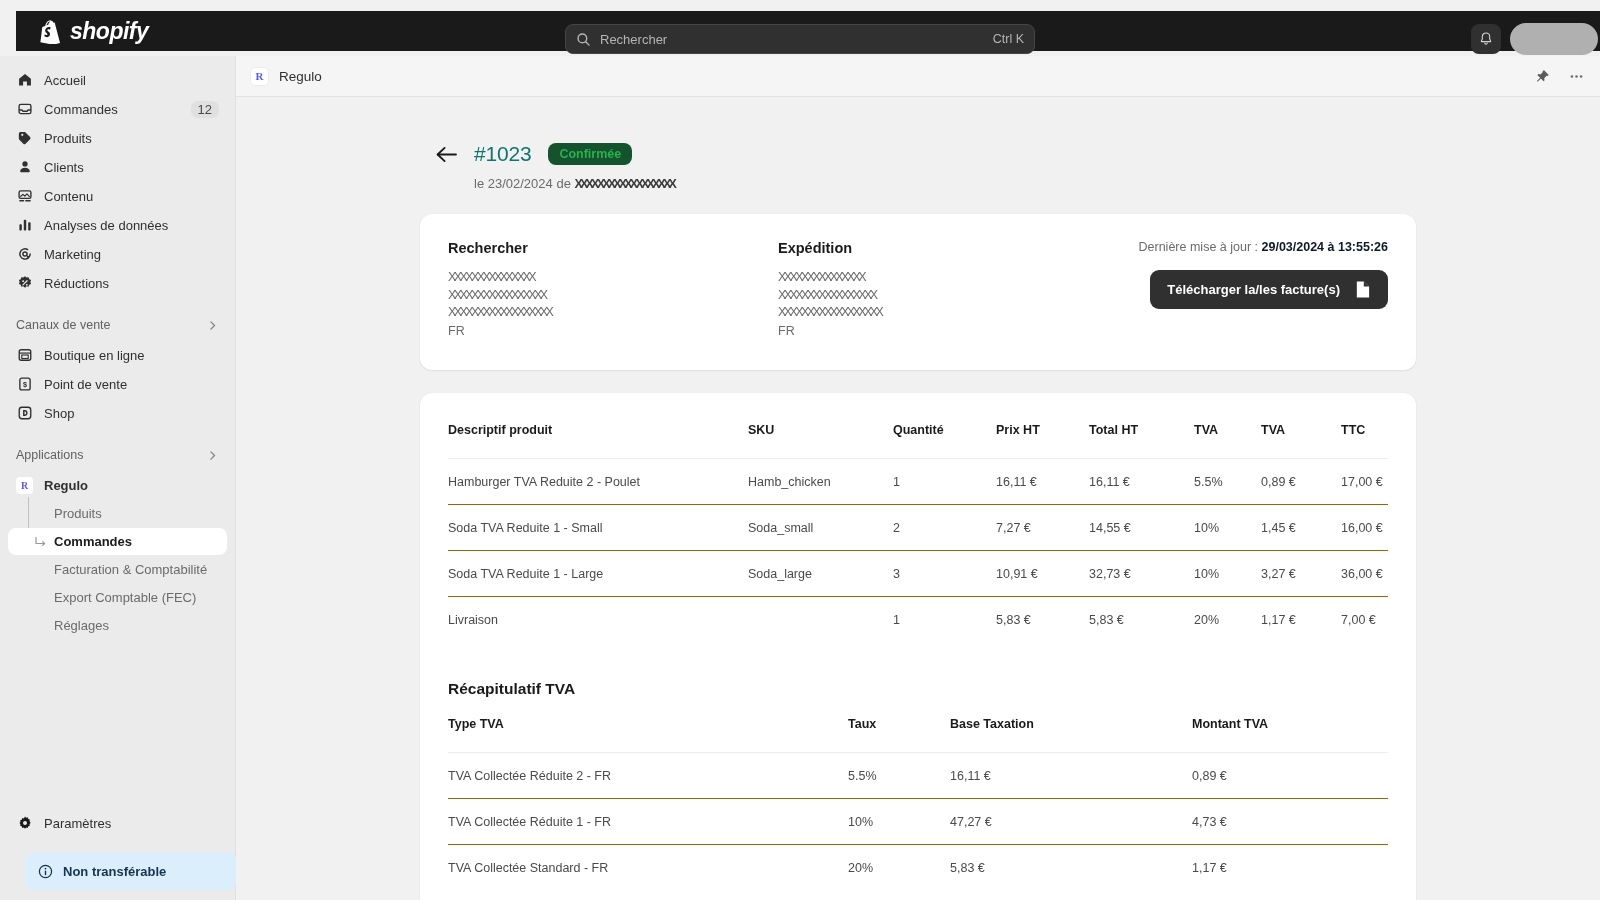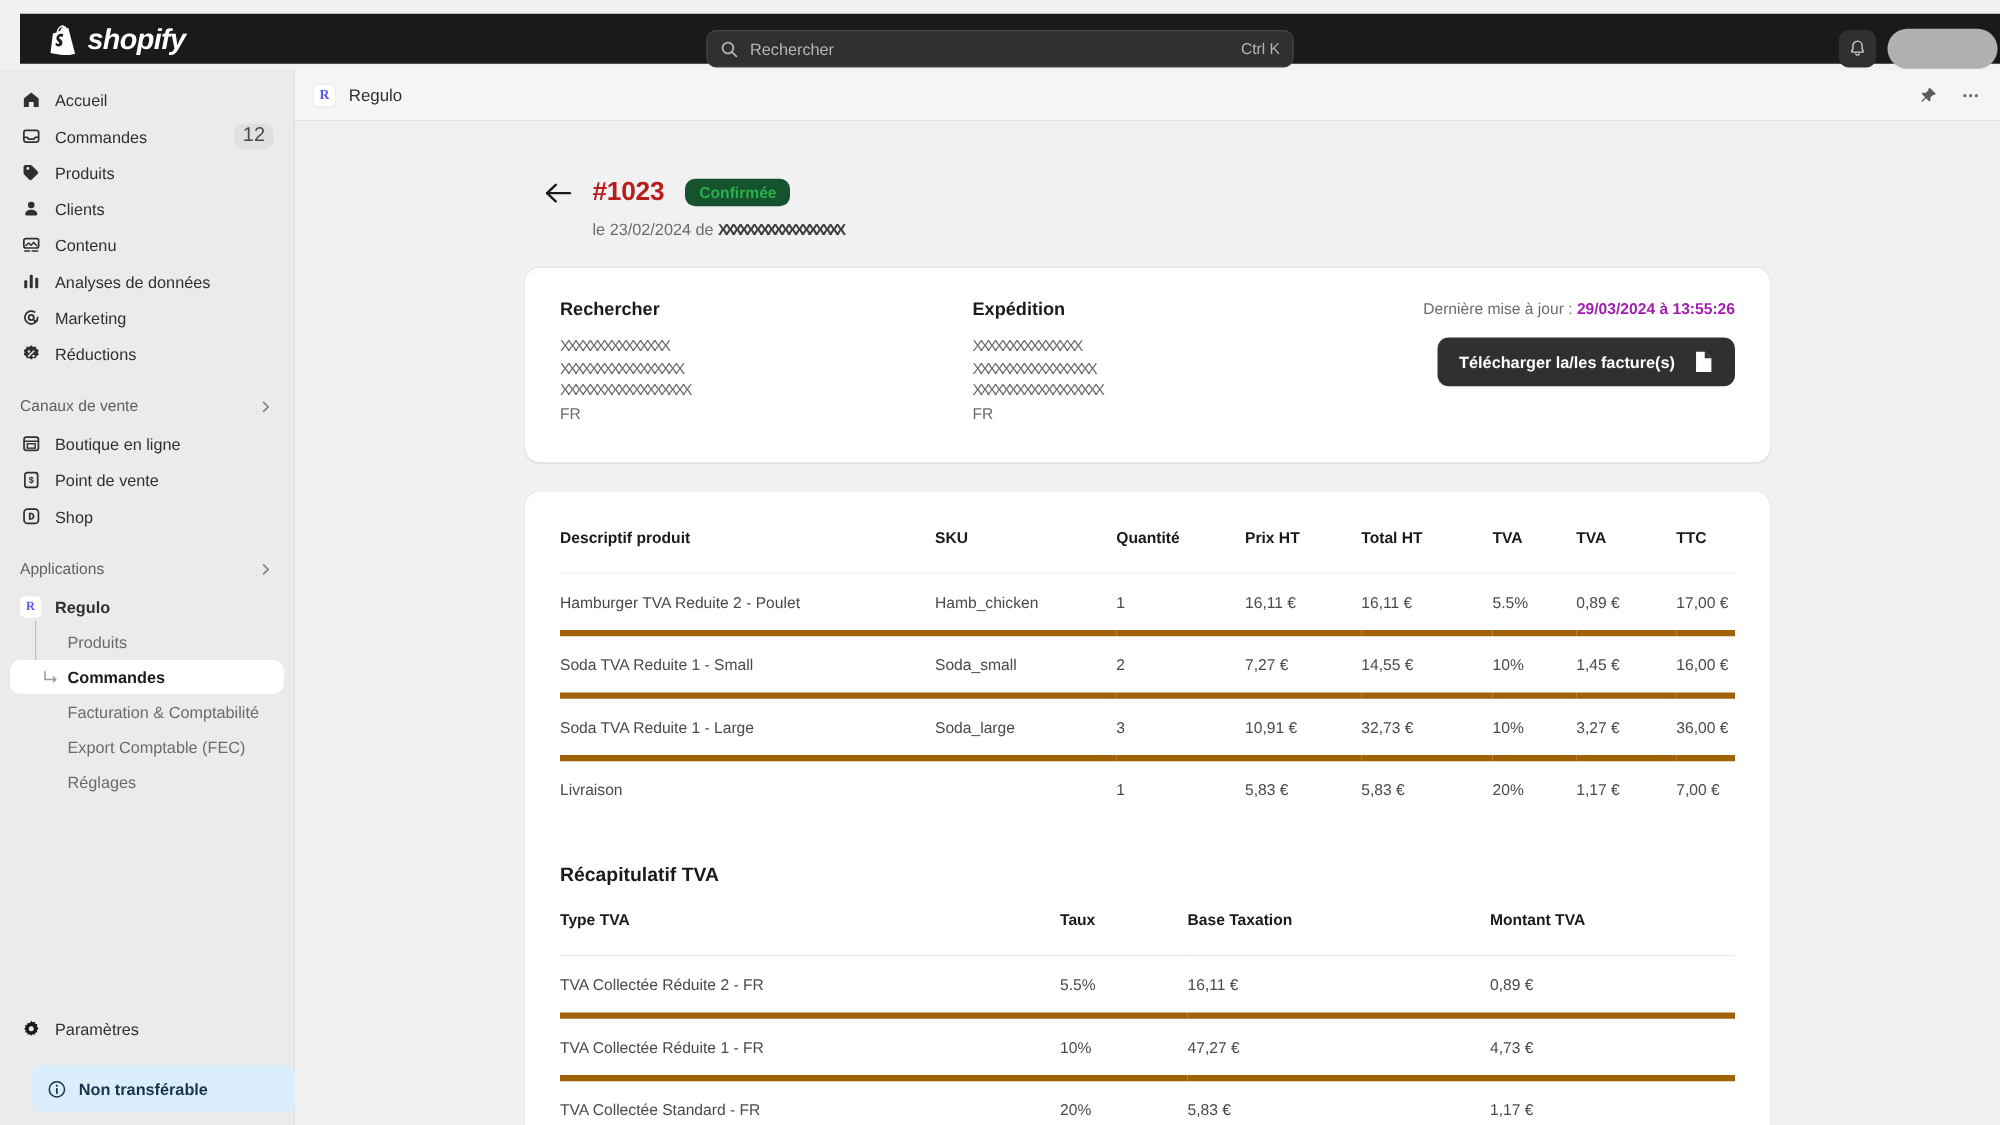--- a/index.html
+++ b/index.html
@@ -65,21 +65,21 @@
     display: flex; align-items: center;
     height: 28px; margin: 0 8px 1px 8px;
     padding: 0 8px; border-radius: 8px;
     cursor: pointer;
     font-size: 13px; color: #303030; font-weight: 500;
   }
   .nav-item .ico { width: 17px; height: 17px; flex: 0 0 17px; margin-right: 11px; display:flex; align-items:center; justify-content:center;}
   .nav-item .lbl { flex: 1; white-space: nowrap; }
   .badge-count {
     background: #e0e0e0; color: #4a4a4a;
-    font-size: 16px; font-weight: 500;
+    font-size: 13px; font-weight: 500;
     border-radius: 7px; padding: 1px 7px;
   }
   .nav-section {
     display:flex; align-items:center;
     margin: 16px 8px 4px 8px; padding: 0 8px;
     height: 24px;
     font-size: 12.5px; color: #616161; font-weight: 500;
     cursor: pointer;
   }
   .nav-section .lbl { flex: 1; }
@@ -150,21 +150,21 @@
   
   .pagebody {
     height: 803px; overflow: hidden;
     padding: 44px 0 0 0;
     background: #f1f1f1;
   }
   .sheet { width: 996px; margin: 0 auto; }
 
   .order-head { display: flex; align-items: center; padding-left: 13px; }
   .backarrow { width: 26px; height: 26px; margin-right: 15px; cursor: pointer; display:flex;align-items:center;justify-content:center;}
-  .order-id { font-size: 21px; font-weight: 700; color: #b91c1c; letter-spacing: -0.2px; }
+  .order-id { font-size: 21px; font-weight: 400; color: #0f766e; letter-spacing: -0.2px; }
   .order-badge {
     margin-left: 17px;
     background: #14532d; color: #29b14c;
     font-size: 12.5px; font-weight: 700;
     border-radius: 8px; padding: 4px 11px;
   }
   .order-sub {
     margin: 9px 0 0 54px;
     font-size: 13px; color: #6b6b6b;
   }
@@ -176,42 +176,42 @@
     box-shadow: 0 1px 2px rgba(0,0,0,.07), 0 0 1px rgba(0,0,0,.1);
     margin-top: 23px;
   }
   .card-addr { padding: 26px 28px 30px 28px; display: flex; position: relative; }
   .addr-col { width: 330px; }
   .addr-h { font-size: 14.5px; font-weight: 700; color: #1a1a1a; margin-bottom: 13px; }
   .addr-l { font-size: 12.5px; line-height: 17.5px; }
   .addr-country { font-size: 12.5px; color: #6b6b6b; line-height: 18px; }
   .upd-wrap { position: absolute; right: 28px; top: 26px; text-align: right; }
   .upd-txt { font-size: 12.5px; color: #6b6b6b; }
-  .upd-txt b { color: #a21caf; font-weight: 700; }
+  .upd-txt b { color: #0f172a; font-weight: 700; }
   .dl-btn {
     margin-top: 16px; display: inline-flex; align-items: center;
     background: #303030; color: #fff;
     border: none; border-radius: 9px;
     height: 39px; padding: 0 17px;
     font-size: 13px; font-weight: 700;
     font-family: "Liberation Sans", sans-serif;
     cursor: pointer;
   }
   .dl-btn .docico { width: 17px; height: 19px; margin-left: 14px; }
 
   .card-table { padding: 30px 28px 34px 28px; }
   table { width: 100%; border-collapse: collapse; }
   th {
     text-align: left; font-size: 12.5px; font-weight: 700;
     color: #1a1a1a; padding: 0 0 21px 0;
   }
   td {
     font-size: 12.5px; color: #4a4a4a;
     padding: 16px 0 15px 0;
-    border-top: 5px solid #a16207;
+    border-top: 1px solid #a16207;
   }
   tbody tr:first-child td { border-top: 1px solid #ededed; }
   .c-desc { width: 300px; }
   .c-sku  { width: 145px; }
   .c-qty  { width: 103px; }
   .c-prix { width: 93px; }
   .c-tot  { width: 105px; }
   .c-tva1 { width: 67px; }
   .c-tva2 { width: 80px; }
   .c-ttc  { width: auto; }

